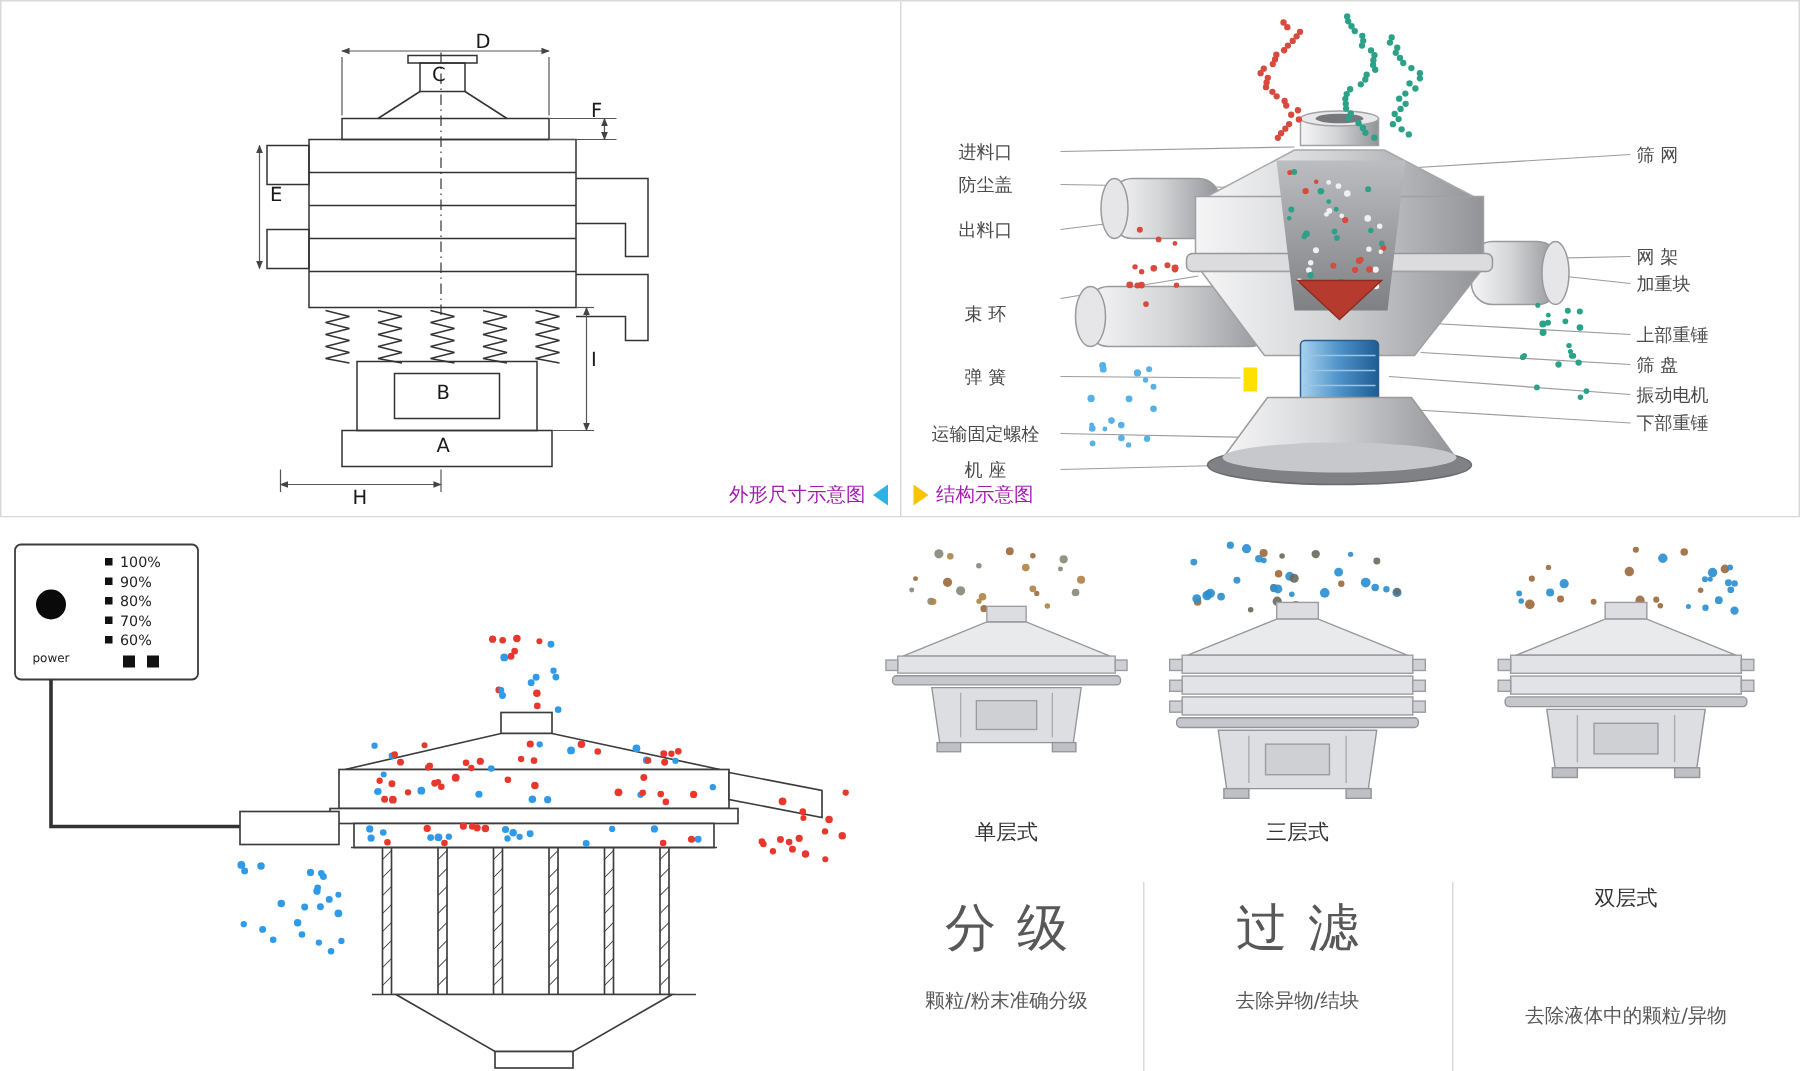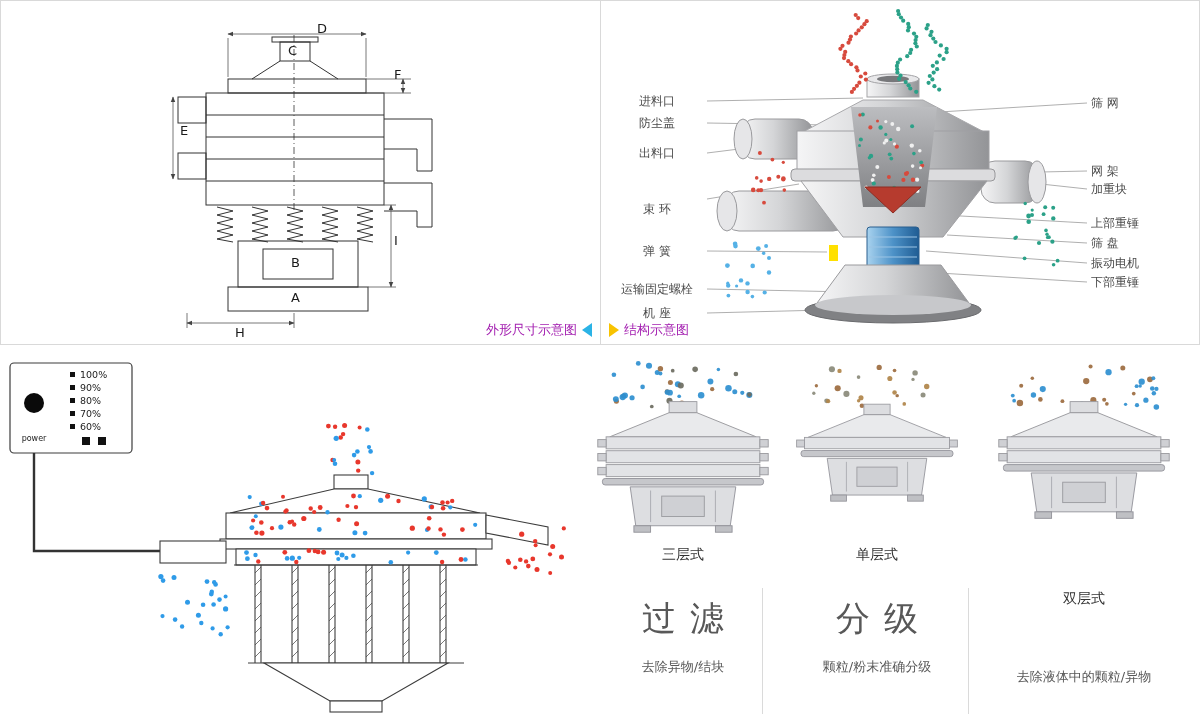--- a/index.html
+++ b/index.html
@@ -622,20 +622,61 @@
           <circle cx="225.6" cy="251.5" r="2.0" fill="#2f9be8"></circle>
           <circle cx="227.6" cy="282.3" r="2.1" fill="#2f9be8"></circle>
           <circle cx="213.6" cy="259.5" r="2.3" fill="#2f9be8"></circle>
           <circle cx="214.2" cy="237.2" r="2.2" fill="#2f9be8"></circle>
           <circle cx="201.3" cy="278.0" r="2.2" fill="#2f9be8"></circle>
           <circle cx="182.1" cy="281.5" r="2.2" fill="#2f9be8"></circle>
         </g>
     </svg>
 
     <div class="cols">
+      <div class="col col1">
+        <svg id="mini0" width="166" height="190" viewBox="0 0 190 190">
+            <circle cx="37.4" cy="42.2" r="2.8" fill="#8a8a7a" opacity="0.92"></circle>
+            <circle cx="76.7" cy="38.7" r="2.9" fill="#b08449" opacity="0.92"></circle>
+            <circle cx="52.1" cy="7.9" r="2.5" fill="#b08449" opacity="0.92"></circle>
+            <circle cx="77.8" cy="47.8" r="2.7" fill="#9c6b3f" opacity="0.92"></circle>
+            <circle cx="25.6" cy="24.9" r="1.9" fill="#9c6b3f" opacity="0.92"></circle>
+            <circle cx="136.2" cy="17.6" r="1.9" fill="#8a8a7a" opacity="0.92"></circle>
+            <circle cx="22.7" cy="33.5" r="1.9" fill="#8a8a7a" opacity="0.92"></circle>
+            <circle cx="151.9" cy="25.8" r="3.1" fill="#b08449" opacity="0.92"></circle>
+            <circle cx="115.1" cy="7.4" r="2.1" fill="#9c6b3f" opacity="0.92"></circle>
+            <circle cx="97.5" cy="4.0" r="3.0" fill="#9c6b3f" opacity="0.92"></circle>
+            <circle cx="43.4" cy="6.0" r="3.5" fill="#8a8a7a" opacity="0.92"></circle>
+            <circle cx="39.1" cy="42.5" r="2.4" fill="#b08449" opacity="0.92"></circle>
+            <circle cx="50.0" cy="27.7" r="3.5" fill="#9c6b3f" opacity="0.92"></circle>
+            <circle cx="60.0" cy="34.2" r="3.5" fill="#8a8a7a" opacity="0.92"></circle>
+            <circle cx="74.0" cy="42.1" r="2.0" fill="#b08449" opacity="0.92"></circle>
+            <circle cx="115.1" cy="32.7" r="2.6" fill="#b08449" opacity="0.92"></circle>
+            <circle cx="73.9" cy="15.0" r="2.1" fill="#8a8a7a" opacity="0.92"></circle>
+            <circle cx="118.1" cy="36.2" r="2.0" fill="#9c6b3f" opacity="0.92"></circle>
+            <circle cx="138.6" cy="10.2" r="3.1" fill="#8a8a7a" opacity="0.92"></circle>
+            <circle cx="109.7" cy="16.5" r="2.9" fill="#b08449" opacity="0.92"></circle>
+            <circle cx="126.2" cy="45.7" r="2.1" fill="#b08449" opacity="0.92"></circle>
+            <circle cx="147.7" cy="35.5" r="2.9" fill="#8a8a7a" opacity="0.92"></circle>
+            <rect x="80" y="46" width="30" height="12" fill="#dcdde0" stroke="#9b9ba0"></rect>
+            <polygon points="16,84 80,58 110,58 174,84" fill="#e9eaec" stroke="#97979c"></polygon>
+            <rect x="12" y="84" width="166" height="13" fill="#e2e3e6" stroke="#9b9ba0"></rect>
+            <rect x="3" y="87" width="9" height="8" fill="#cfd0d4" stroke="#9b9ba0"></rect>
+            <rect x="178" y="87" width="9" height="8" fill="#cfd0d4" stroke="#9b9ba0"></rect>
+            <rect x="8" y="99" width="174" height="7" rx="3" fill="#c6c7cb" stroke="#93939a"></rect>
+            <polygon points="38,108 152,108 146,150 44,150" fill="#dddee1" stroke="#93939a"></polygon>
+            <rect x="72" y="118" width="46" height="22" fill="#cfd0d4" stroke="#9b9ba0"></rect>
+            <line x1="60" y1="112" x2="60" y2="146" stroke="#aaabb0"></line>
+            <line x1="130" y1="112" x2="130" y2="146" stroke="#aaabb0"></line>
+            <rect x="42" y="150" width="18" height="7" fill="#bfc0c4" stroke="#93939a"></rect>
+            <rect x="130" y="150" width="18" height="7" fill="#bfc0c4" stroke="#93939a"></rect>
+          </svg>
+        <div class="type">单层式</div>
+        <div class="fname">分级</div>
+        <div class="fdesc">颗粒/粉末准确分级</div>
+      </div>
       <div class="col col2">
         <svg id="mini1" width="176" height="190" viewBox="0 0 190 190">
             <circle cx="61.3" cy="51.3" r="2.0" fill="#6b6b5f" opacity="0.92"></circle>
             <circle cx="67.2" cy="14.5" r="2.7" fill="#2e8fd0" opacity="0.92"></circle>
             <circle cx="133.2" cy="11.4" r="1.9" fill="#2e8fd0" opacity="0.92"></circle>
             <circle cx="51.4" cy="30.1" r="2.5" fill="#2e8fd0" opacity="0.92"></circle>
             <circle cx="80.9" cy="36.3" r="3.2" fill="#2e8fd0" opacity="0.92"></circle>
             <circle cx="150.9" cy="35.3" r="2.7" fill="#2e8fd0" opacity="0.92"></circle>
             <circle cx="83.9" cy="12.6" r="2.0" fill="#6b6b5f" opacity="0.92"></circle>
             <circle cx="23.1" cy="45.7" r="2.7" fill="#9c6b3f" opacity="0.92"></circle>
@@ -683,61 +724,20 @@
             <rect x="72" y="148" width="46" height="22" fill="#cfd0d4" stroke="#9b9ba0"></rect>
             <line x1="60" y1="142" x2="60" y2="176" stroke="#aaabb0"></line>
             <line x1="130" y1="142" x2="130" y2="176" stroke="#aaabb0"></line>
             <rect x="42" y="180" width="18" height="7" fill="#bfc0c4" stroke="#93939a"></rect>
             <rect x="130" y="180" width="18" height="7" fill="#bfc0c4" stroke="#93939a"></rect>
           </svg>
         <div class="type">三层式</div>
         <div class="fname">过滤</div>
         <div class="fdesc">去除异物/结块</div>
       </div>
-      <div class="col col1">
-        <svg id="mini0" width="166" height="190" viewBox="0 0 190 190">
-            <circle cx="37.4" cy="42.2" r="2.8" fill="#8a8a7a" opacity="0.92"></circle>
-            <circle cx="76.7" cy="38.7" r="2.9" fill="#b08449" opacity="0.92"></circle>
-            <circle cx="52.1" cy="7.9" r="2.5" fill="#b08449" opacity="0.92"></circle>
-            <circle cx="77.8" cy="47.8" r="2.7" fill="#9c6b3f" opacity="0.92"></circle>
-            <circle cx="25.6" cy="24.9" r="1.9" fill="#9c6b3f" opacity="0.92"></circle>
-            <circle cx="136.2" cy="17.6" r="1.9" fill="#8a8a7a" opacity="0.92"></circle>
-            <circle cx="22.7" cy="33.5" r="1.9" fill="#8a8a7a" opacity="0.92"></circle>
-            <circle cx="151.9" cy="25.8" r="3.1" fill="#b08449" opacity="0.92"></circle>
-            <circle cx="115.1" cy="7.4" r="2.1" fill="#9c6b3f" opacity="0.92"></circle>
-            <circle cx="97.5" cy="4.0" r="3.0" fill="#9c6b3f" opacity="0.92"></circle>
-            <circle cx="43.4" cy="6.0" r="3.5" fill="#8a8a7a" opacity="0.92"></circle>
-            <circle cx="39.1" cy="42.5" r="2.4" fill="#b08449" opacity="0.92"></circle>
-            <circle cx="50.0" cy="27.7" r="3.5" fill="#9c6b3f" opacity="0.92"></circle>
-            <circle cx="60.0" cy="34.2" r="3.5" fill="#8a8a7a" opacity="0.92"></circle>
-            <circle cx="74.0" cy="42.1" r="2.0" fill="#b08449" opacity="0.92"></circle>
-            <circle cx="115.1" cy="32.7" r="2.6" fill="#b08449" opacity="0.92"></circle>
-            <circle cx="73.9" cy="15.0" r="2.1" fill="#8a8a7a" opacity="0.92"></circle>
-            <circle cx="118.1" cy="36.2" r="2.0" fill="#9c6b3f" opacity="0.92"></circle>
-            <circle cx="138.6" cy="10.2" r="3.1" fill="#8a8a7a" opacity="0.92"></circle>
-            <circle cx="109.7" cy="16.5" r="2.9" fill="#b08449" opacity="0.92"></circle>
-            <circle cx="126.2" cy="45.7" r="2.1" fill="#b08449" opacity="0.92"></circle>
-            <circle cx="147.7" cy="35.5" r="2.9" fill="#8a8a7a" opacity="0.92"></circle>
-            <rect x="80" y="46" width="30" height="12" fill="#dcdde0" stroke="#9b9ba0"></rect>
-            <polygon points="16,84 80,58 110,58 174,84" fill="#e9eaec" stroke="#97979c"></polygon>
-            <rect x="12" y="84" width="166" height="13" fill="#e2e3e6" stroke="#9b9ba0"></rect>
-            <rect x="3" y="87" width="9" height="8" fill="#cfd0d4" stroke="#9b9ba0"></rect>
-            <rect x="178" y="87" width="9" height="8" fill="#cfd0d4" stroke="#9b9ba0"></rect>
-            <rect x="8" y="99" width="174" height="7" rx="3" fill="#c6c7cb" stroke="#93939a"></rect>
-            <polygon points="38,108 152,108 146,150 44,150" fill="#dddee1" stroke="#93939a"></polygon>
-            <rect x="72" y="118" width="46" height="22" fill="#cfd0d4" stroke="#9b9ba0"></rect>
-            <line x1="60" y1="112" x2="60" y2="146" stroke="#aaabb0"></line>
-            <line x1="130" y1="112" x2="130" y2="146" stroke="#aaabb0"></line>
-            <rect x="42" y="150" width="18" height="7" fill="#bfc0c4" stroke="#93939a"></rect>
-            <rect x="130" y="150" width="18" height="7" fill="#bfc0c4" stroke="#93939a"></rect>
-          </svg>
-        <div class="type">单层式</div>
-        <div class="fname">分级</div>
-        <div class="fdesc">颗粒/粉末准确分级</div>
-      </div>
       <div class="col col3">
         <svg id="mini2" width="176" height="190" viewBox="0 0 190 190">
             <circle cx="166.2" cy="21.9" r="3.1" fill="#9c6b3f" opacity="0.92"></circle>
             <circle cx="169.9" cy="20.8" r="2.1" fill="#2e8fd0" opacity="0.92"></circle>
             <circle cx="39.2" cy="20.8" r="1.9" fill="#9c6b3f" opacity="0.92"></circle>
             <circle cx="155.6" cy="29.2" r="1.9" fill="#2e8fd0" opacity="0.92"></circle>
             <circle cx="18.1" cy="39.5" r="2.1" fill="#2e8fd0" opacity="0.92"></circle>
             <circle cx="71.7" cy="45.5" r="2.1" fill="#9c6b3f" opacity="0.92"></circle>
             <circle cx="102.1" cy="8.1" r="2.2" fill="#9c6b3f" opacity="0.92"></circle>
             <circle cx="161.8" cy="44.4" r="2.8" fill="#2e8fd0" opacity="0.92"></circle>

